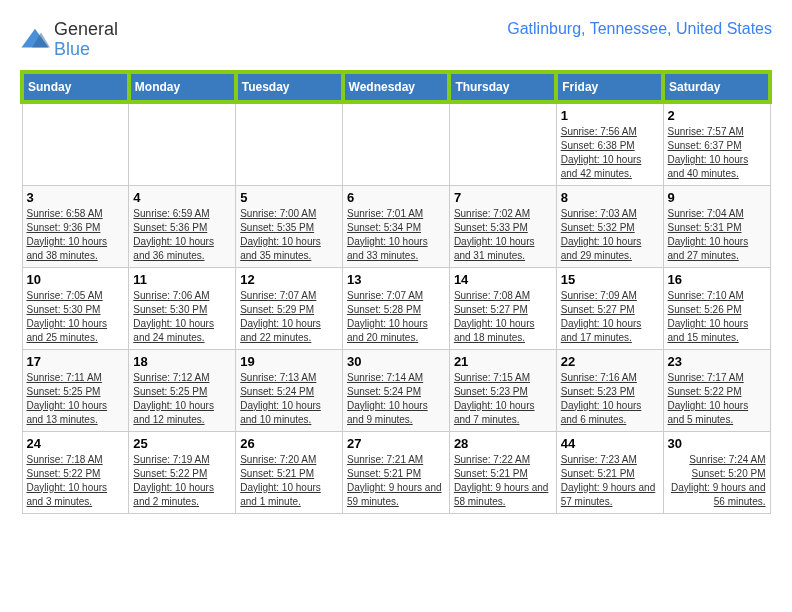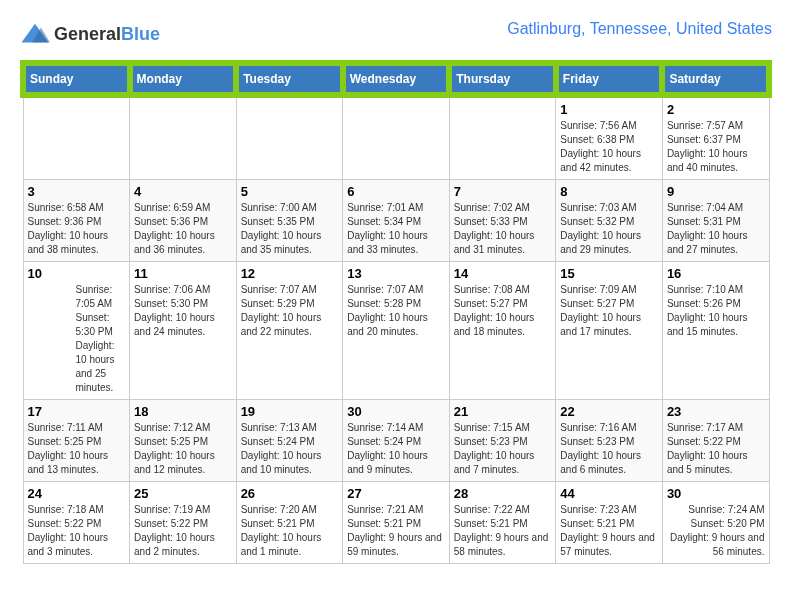--- a/index.html
+++ b/index.html
@@ -15,23 +15,23 @@
       justify-content: space-between;
       align-items: flex-start;
       margin-bottom: 10px;
     }
     .logo {
       display: flex;
       align-items: center;
     }
     .logo-text {
       display: flex;
-      flex-direction: row;
+      flex-direction: column;
       font-size: 18px;
-      font-weight: bold;
+      font-weight: normal;
       line-height: 1.1;
     }
     .logo-general { color: #333; }
     .logo-blue { color: #4a90d9; }
     .logo-icon {
       width: 30px;
       height: 30px;
       margin-right: 4px;
     }
     .title-area {
@@ -50,21 +50,21 @@
       width: 100%;
       border-collapse: collapse;
       font-size: 11px;
     }
     .calendar-table thead tr th {
       background: #3a7abf;
       color: #fff;
       padding: 6px 4px;
       text-align: left;
       font-size: 12px;
-      border: 6px solid #84cc16;
+      border: 4px solid #84cc16;
     }
     .calendar-table tbody tr td {
       border: 1px solid #ccc;
       vertical-align: top;
       padding: 4px;
       height: 80px;
       width: 106px;
       background: #fff;
     }
     .calendar-table tbody tr:nth-child(even) td {
@@ -73,20 +73,21 @@
     .day-num {
       font-weight: bold;
       font-size: 13px;
       margin-bottom: 2px;
       display: block;
     }
     .cell-info {
       font-size: 10px;
       line-height: 1.4;
       color: #333;
+      text-decoration: underline;
     }
     td.empty {
       background: #f5f5f5;
     }
   </style>
 </head>
 <body>
 
 <div class="header-area">
   <div class="logo">
@@ -176,21 +177,21 @@
         <td>
           <span class="day-num">9</span>
           <div class="cell-info" style="white-space: pre-line;">Sunrise: 7:04 AM
 Sunset: 5:31 PM
 Daylight: 10 hours and 27 minutes.</div>
         </td>
       </tr>
       <tr>
         <td>
           <span class="day-num">10</span>
-          <div class="cell-info" style="white-space: pre-line; margin-left: 48px;">Sunrise: 7:05 AM
+          <div class="cell-info" style="white-space: pre-line;">Sunrise: 7:05 AM
 Sunset: 5:30 PM
 Daylight: 10 hours and 25 minutes.</div>
         </td>
         <td>
           <span class="day-num">11</span>
           <div class="cell-info" style="white-space: pre-line;">Sunrise: 7:06 AM
 Sunset: 5:30 PM
 Daylight: 10 hours and 24 minutes.</div>
         </td>
         <td>

